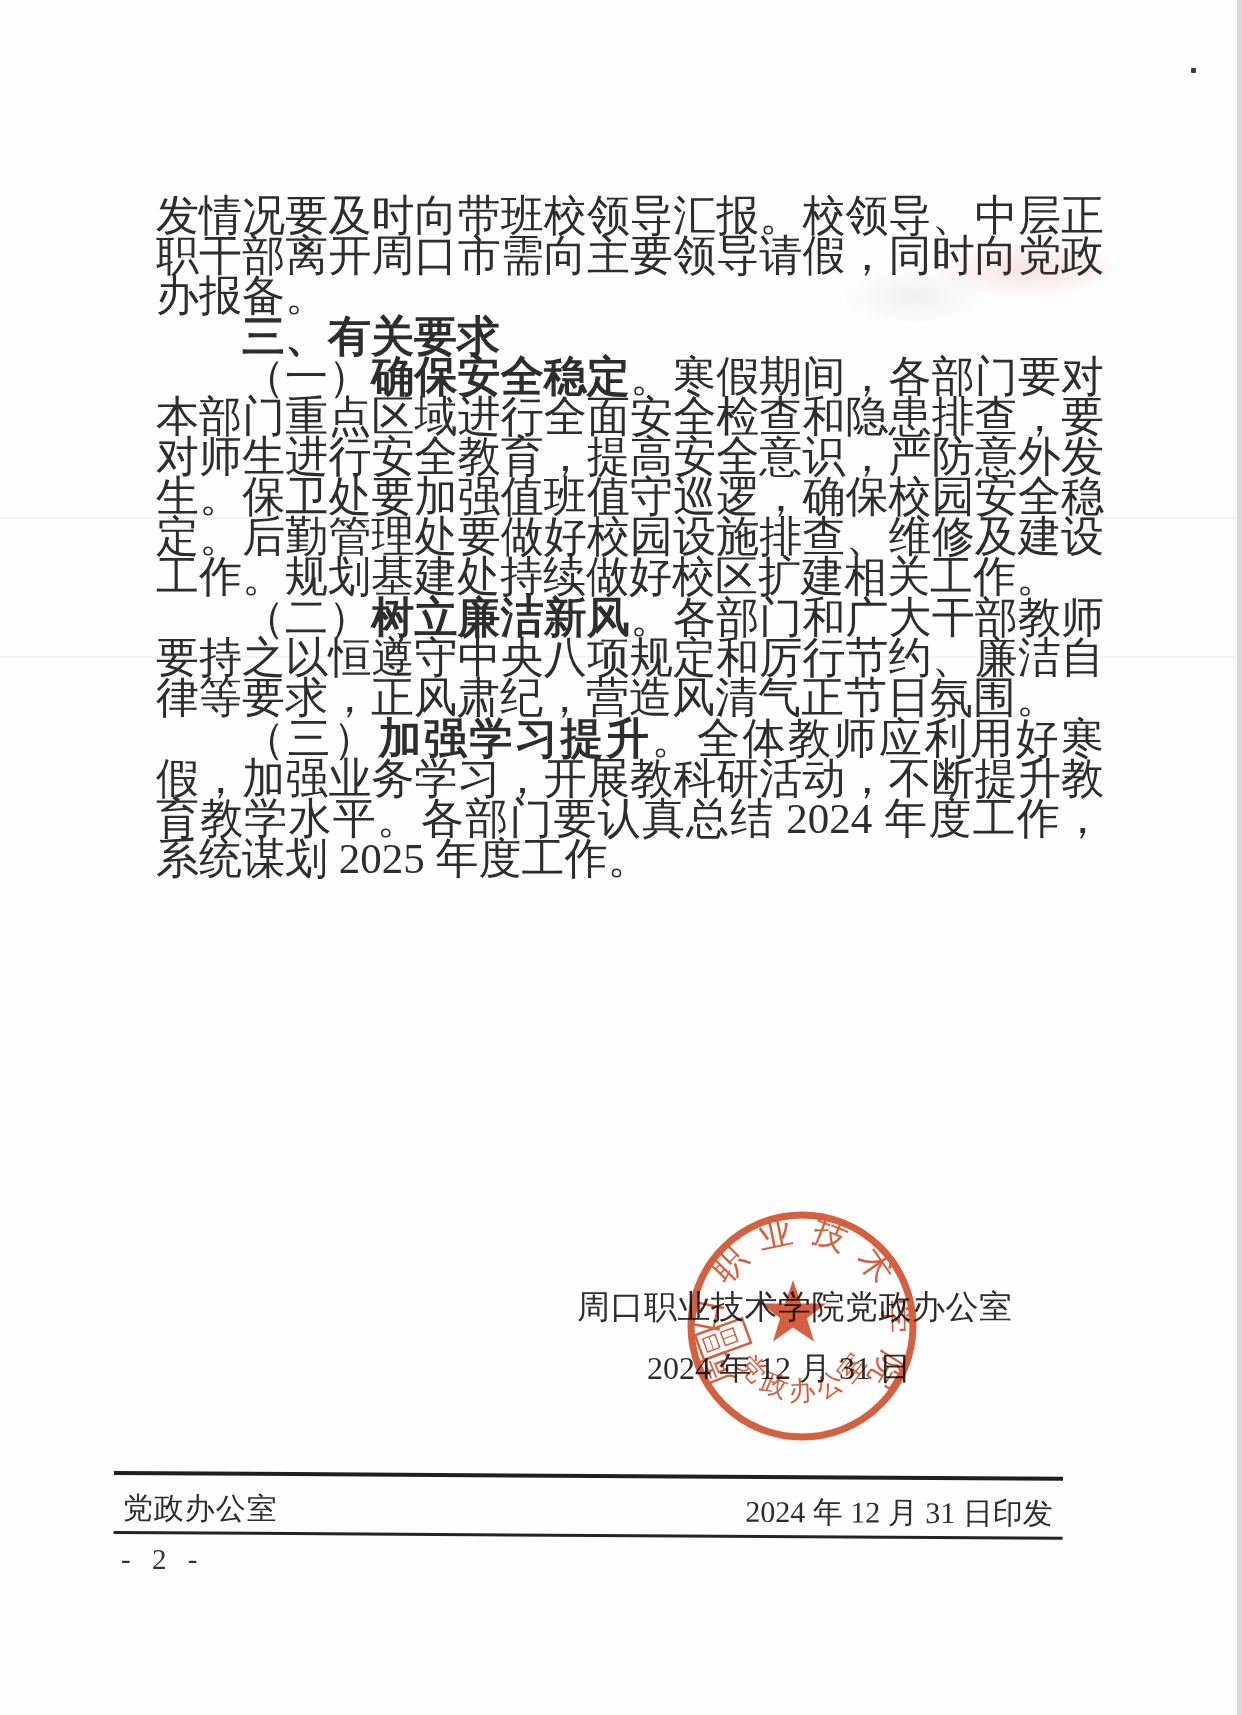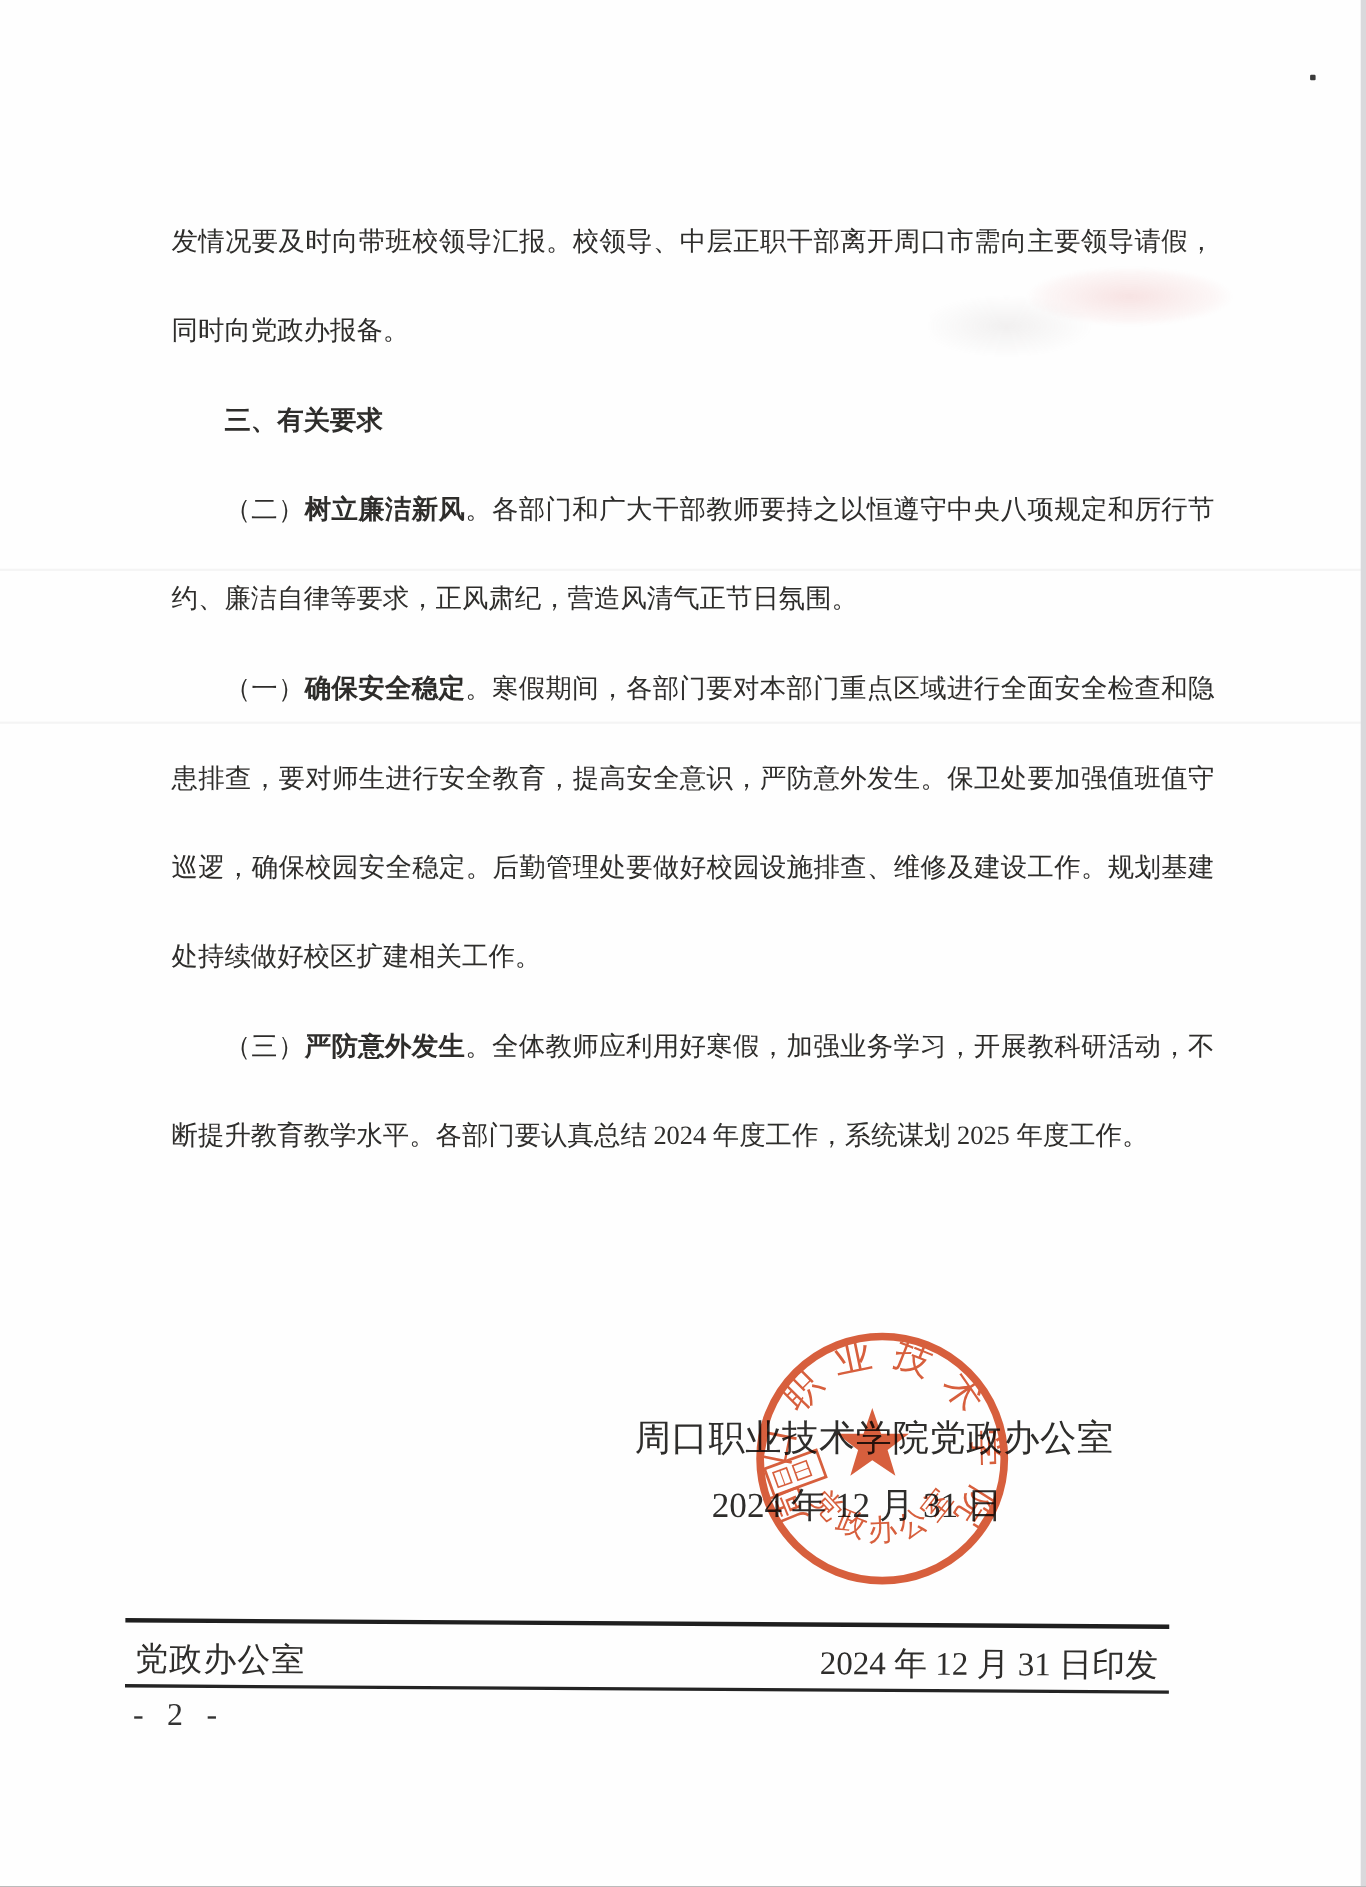--- a/index.html
+++ b/index.html
@@ -26,22 +26,22 @@
     background:
       radial-gradient(ellipse 45% 40% at 65% 35%, rgba(222,120,120,0.20), rgba(222,120,120,0.06) 60%, transparent 75%),
       radial-gradient(ellipse 40% 45% at 25% 65%, rgba(150,140,140,0.12), transparent 70%);
     filter: blur(1px);
   }
   .scan-band { position: absolute; left: 0; width: 100%; height: 2px; background: rgba(0,0,0,0.04); }
 
   
   .body-text {
     position: absolute;
-    left: 156px; top: 180px; width: 948px;
-    font-size: 24px; line-height: 81px;
+    left: 156px; top: 196px; width: 948px;
+    font-size: 43px; line-height: 40px;
     text-align: justify;
     letter-spacing: 0;
   }
   .body-text p { margin: 0; }
   .para.indent { text-indent: 2em; }
   .heading, .lead {
     font-weight: 700;
     font-family: Liberation Sans, sans-serif;
   }
 
@@ -94,23 +94,23 @@
 
 <div class="page">
 
   <div class="ink-smudge"></div>
   <div class="scan-band" style="top:517px"></div>
   <div class="scan-band" style="top:656px"></div>
 
   <div class="body-text">
     <p class="para"><span>发情况要及时向带班校领导汇报。校领导、中层正职干部离开周口市需向主要领导请假，同时向党政办报备。</span></p>
     <p class="para indent heading">三、有关要求</p>
+    <p class="para indent"><span>（一）</span><span class="lead">确保安全稳定</span><span>。寒假期间，各部门要对本部门重点区域进行全面安全检查和隐患排查，要对师生进行安全教育，提高安全意识，严防意外发生。保卫处要加强值班值守巡逻，确保校园安全稳定。后勤管理处要做好校园设施排查、维修及建设工作。规划基建处持续做好校区扩建相关工作。</span></p>
     <p class="para indent"><span>（二）</span><span class="lead">树立廉洁新风</span><span>。各部门和广大干部教师要持之以恒遵守中央八项规定和厉行节约、廉洁自律等要求，正风肃纪，营造风清气正节日氛围。</span></p>
-    <p class="para indent"><span>（一）</span><span class="lead">确保安全稳定</span><span>。寒假期间，各部门要对本部门重点区域进行全面安全检查和隐患排查，要对师生进行安全教育，提高安全意识，严防意外发生。保卫处要加强值班值守巡逻，确保校园安全稳定。后勤管理处要做好校园设施排查、维修及建设工作。规划基建处持续做好校区扩建相关工作。</span></p>
-    <p class="para indent"><span>（三）</span><span class="lead">严防意外发生</span><span>。全体教师应利用好寒假，加强业务学习，开展教科研活动，不断提升教育教学水平。各部门要认真总结 2024 年度工作，系统谋划 2025 年度工作。</span></p>
+    <p class="para indent"><span>（三）</span><span class="lead">加强学习提升</span><span>。全体教师应利用好寒假，加强业务学习，开展教科研活动，不断提升教育教学水平。各部门要认真总结 2024 年度工作，系统谋划 2025 年度工作。</span></p>
   </div>
 
   <div class="signature-org">周口职业技术学院党政办公室</div>
   <div class="signature-date">2024 年 12 月 31 日</div>
 
   <svg class="seal" viewBox="0 0 240 240" xmlns="http://www.w3.org/2000/svg">
     <circle cx="120" cy="120" r="111" fill="none" stroke="#d5532e" stroke-width="7"></circle>
     <polygon fill="#d5532e" points="111,74 119,97.4 144.3,97.5 124.9,112.2 132,135.5 111,121.6 91,135.5 98.1,112.2 78.7,97.5 103,97.4"></polygon>
     <path id="sealRingPath" d="M 60.6 179.4 A 84 84 0 1 1 179.4 179.4" fill="none"></path>
     <path id="sealBottomPath" d="M 54.7 154.7 A 74 74 0 0 0 185.3 154.7" fill="none"></path>

